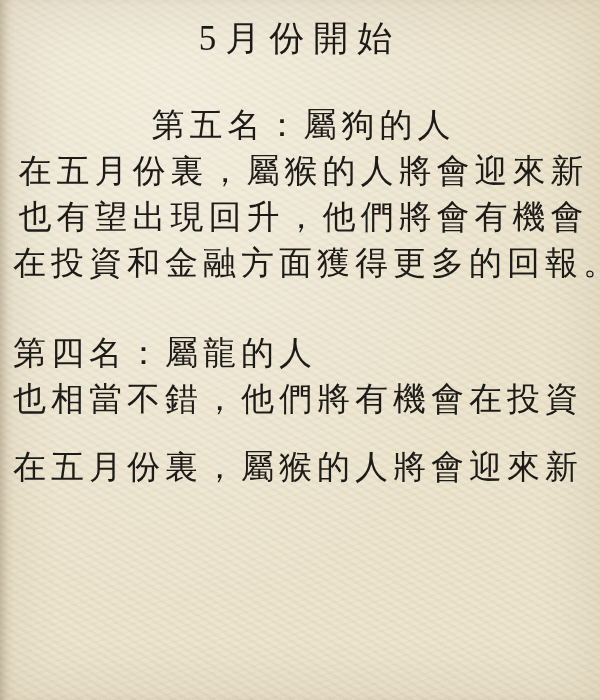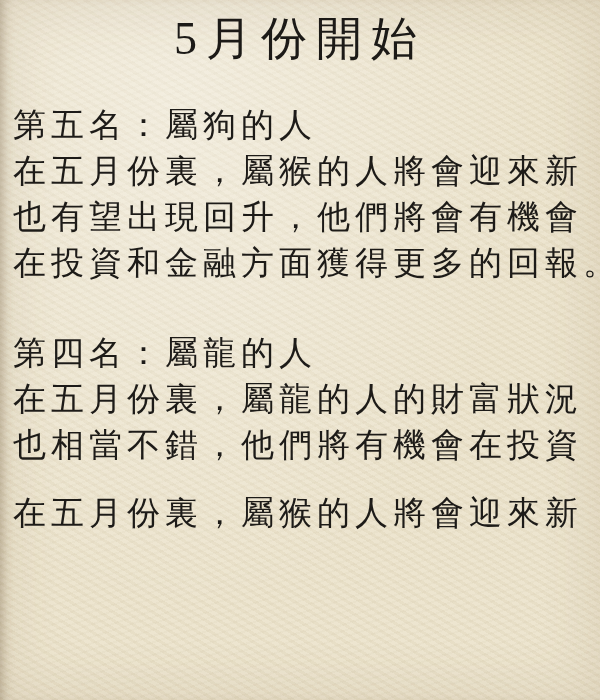--- a/index.html
+++ b/index.html
@@ -16,21 +16,21 @@
       radial-gradient(ellipse at 30% 15%, rgba(255,255,255,0.35), rgba(255,255,255,0) 60%),
       repeating-linear-gradient(32deg, rgba(150,125,80,0.05) 0 3px, rgba(255,255,255,0.05) 3px 7px),
       repeating-linear-gradient(-18deg, rgba(140,115,75,0.04) 0 2px, rgba(0,0,0,0) 2px 6px);
     box-shadow:
       inset 10px 0 12px -8px rgba(90,70,40,0.35),
       inset 0 0 60px rgba(120,95,55,0.14);
     color: #1d1b18;
   }
   .header { text-align: center; padding-top: 8px; }
   .title {
-    font-size: 46px;
+    font-size: 35px;
     line-height: 62px;
     font-weight: 500;
     letter-spacing: 9px;
     color: #1c1a17;
     margin: 0;
   }
   .subtitle {
     margin: 2px 0 0 0;
     font-size: 51px;
     line-height: 66px;
@@ -58,21 +58,21 @@
   .content {
     margin-top: 32px;
     padding-left: 13px;
     padding-right: 6px;
     font-size: 33px;
     line-height: 46px;
     letter-spacing: 5px;
     color: #1d1b18;
   }
   .section { margin: 0; }
-  .section.gap-lg { margin-bottom: 44px; }
+  .section.gap-lg { margin-bottom: 44px; text-align: center; }
   .section.gap-md { margin-bottom: 22px; }
   .t-line { white-space: nowrap; }
 </style>
 </head>
 <body>
 
 <div class="page">
 
   <div class="header">
     <h1 class="title">5月份開始</h1>
@@ -82,21 +82,20 @@
 
     <div class="section gap-lg">
       <div class="t-line">第五名：屬狗的人</div>
       <div class="t-line">在五月份裏，屬猴的人將會迎來新</div>
       <div class="t-line">也有望出現回升，他們將會有機會</div>
       <div class="t-line">在投資和金融方面獲得更多的回報。</div>
     </div>
 
     <div class="section gap-md">
       <div class="t-line">第四名：屬龍的人</div>
-      <div class="t-line">在五月份裏，屬龍的人的財富狀況</div>
       <div class="t-line">也相當不錯，他們將有機會在投資</div>
     </div>
 
     <div class="section">
       <div class="t-line">在五月份裏，屬猴的人將會迎來新</div>
     </div>
 
   </div>
 </div>
 

